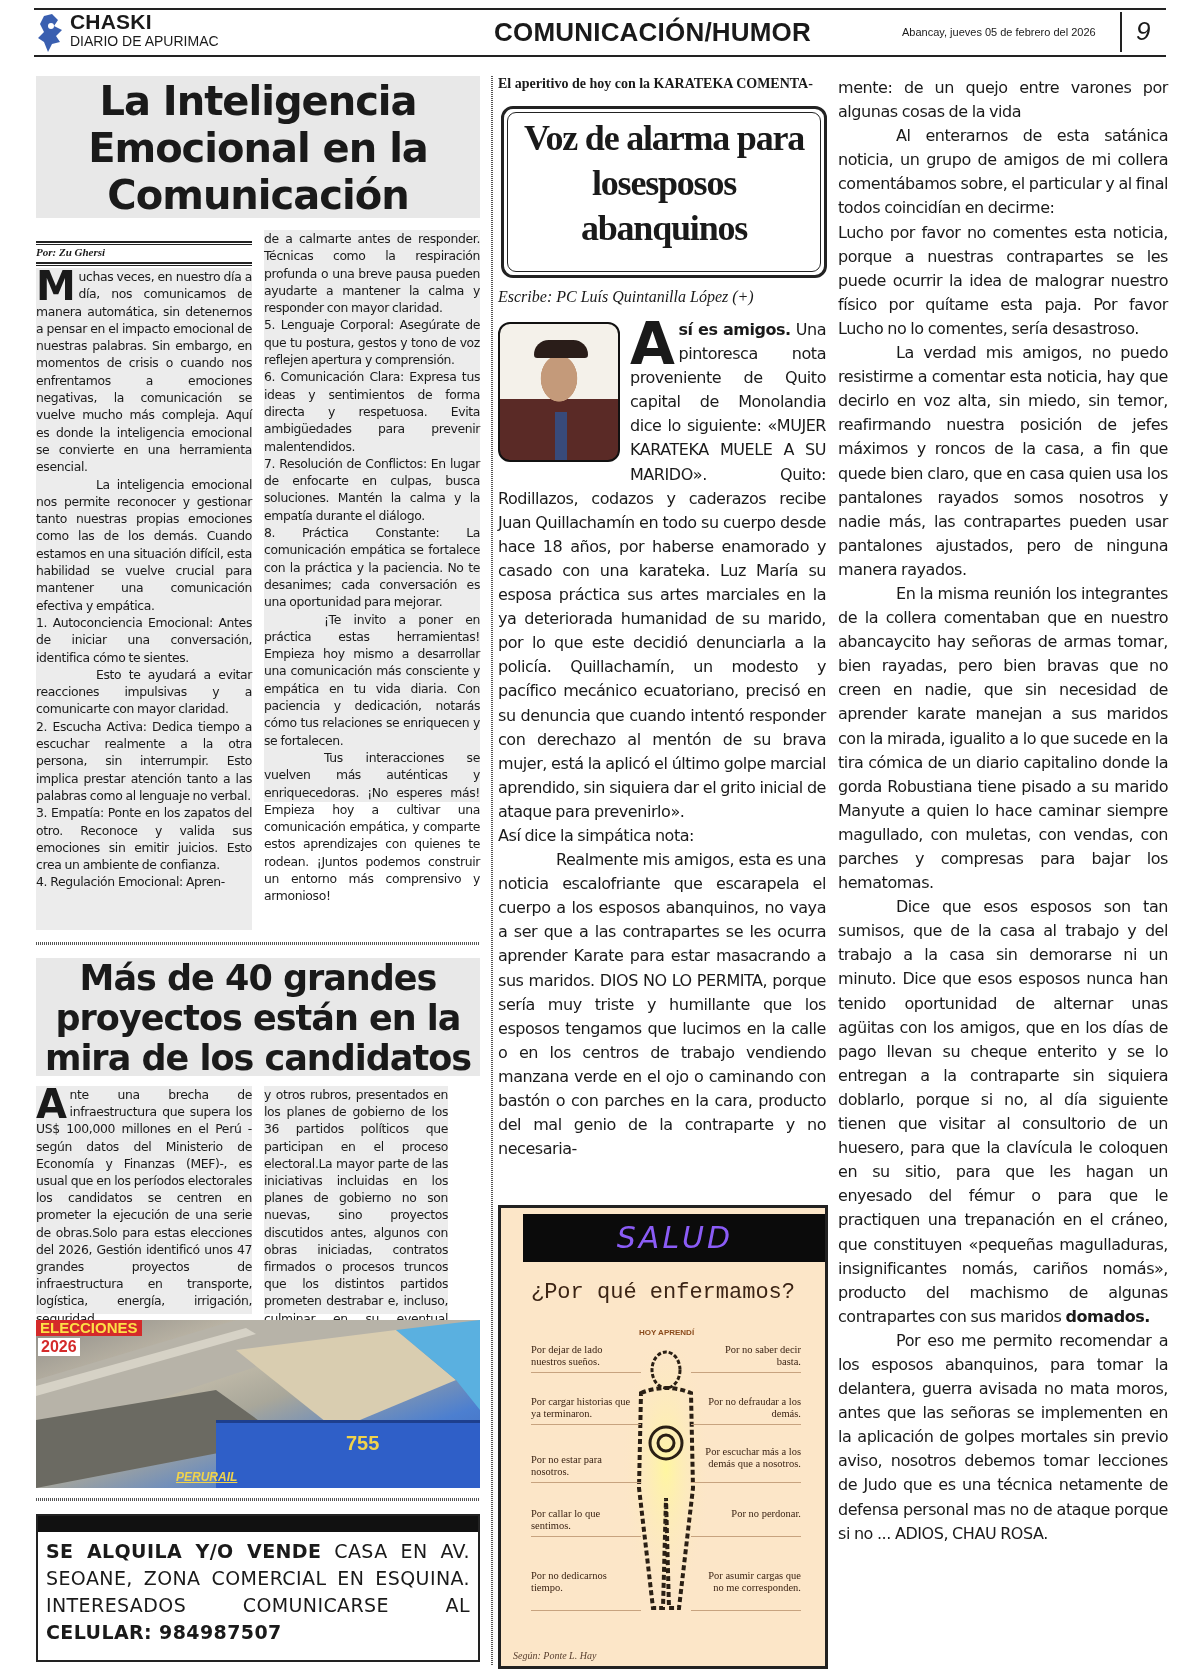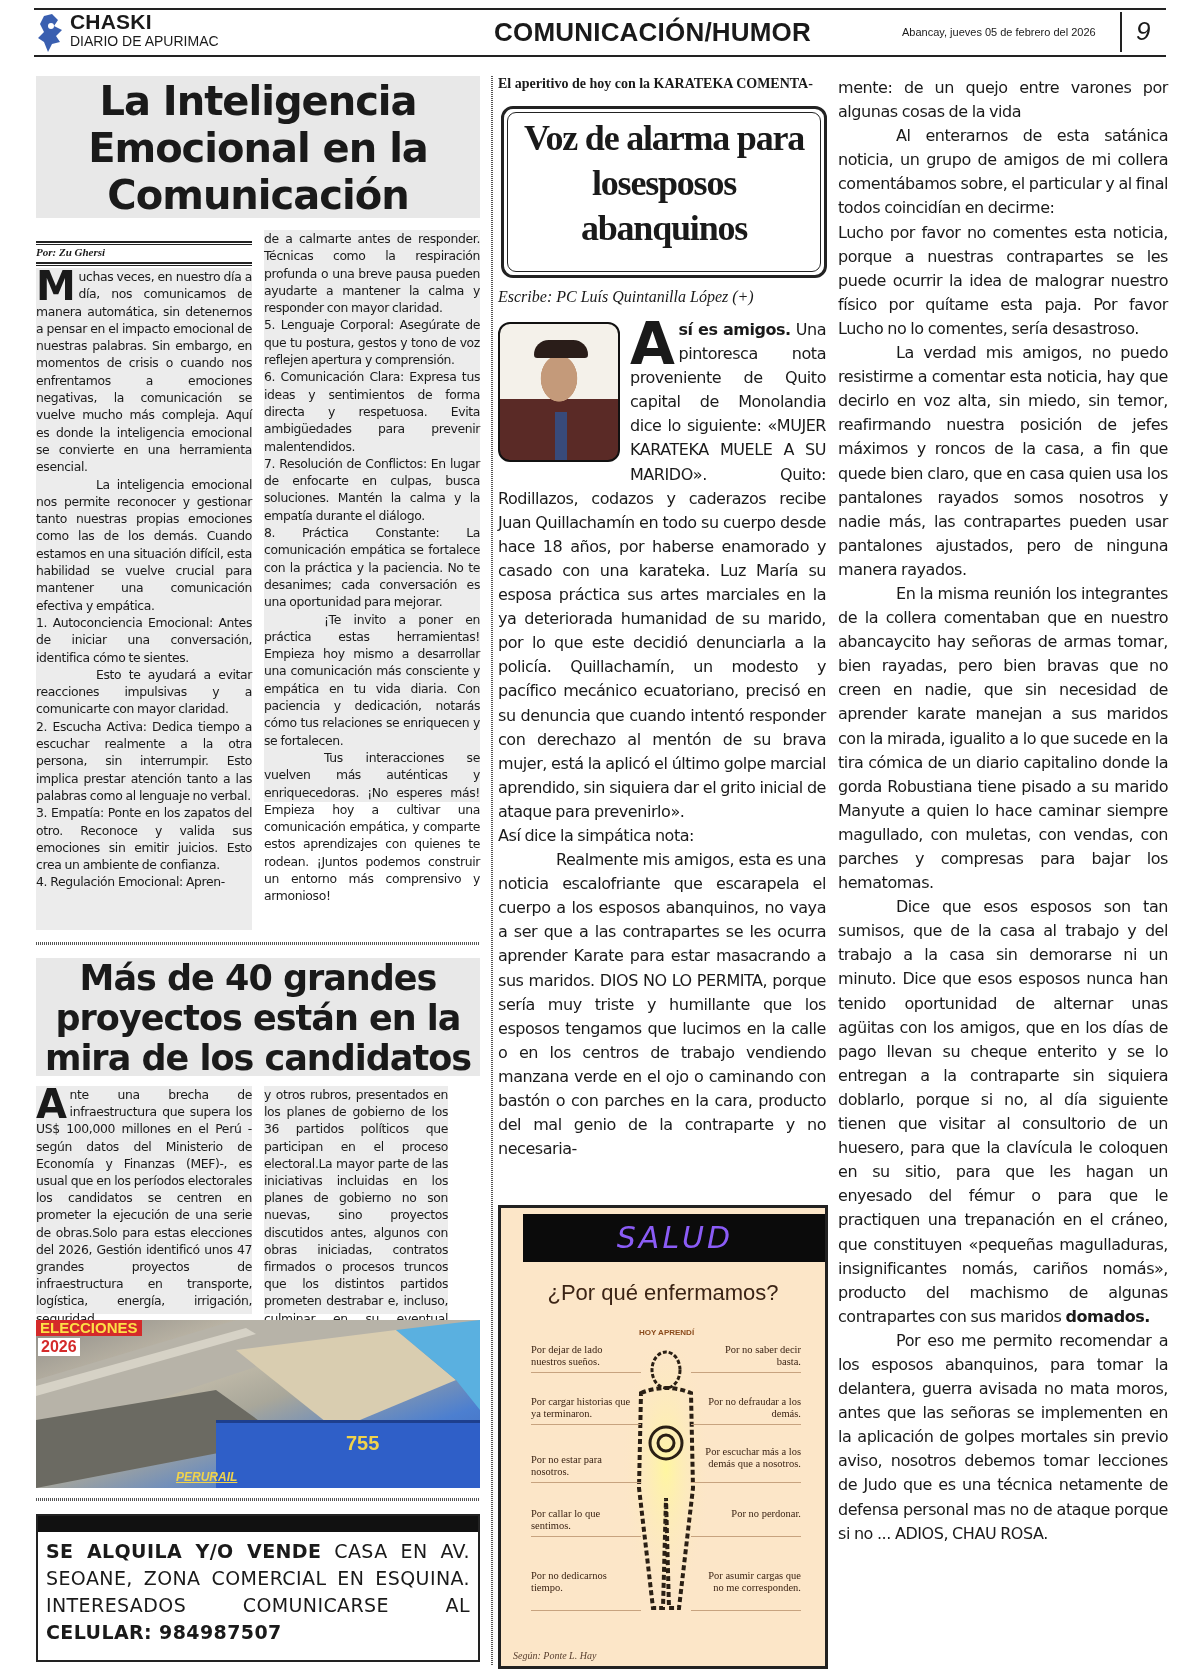--- a/index.html
+++ b/index.html
@@ -50,21 +50,21 @@
   .title3{left:508px;top:116px;width:312px;font-family:Liberation Serif, serif;font-weight:bold;font-size:36px;line-height:45px;text-align:center;letter-spacing:-1.2px;}
   .author{left:498px;top:288px;font-family:"Liberation Serif",serif;font-style:italic;font-size:16px;}
   .midtext{font-family:"DejaVu Sans",sans-serif;font-size:16px;line-height:24.1px;text-align:justify;letter-spacing:-.45px;word-spacing:-.6px;}
   .mid1{left:498px;top:318px;width:328px;height:860px;}
   .portrait{float:left;width:122px;height:140px;margin:4px 10px 6px 0;border:2px solid #111;border-radius:12px;background:radial-gradient(ellipse 30px 38px at 50% 40%,#c49a7a 0 60%,transparent 62%),linear-gradient(180deg,#f4f1ea 0 55%,#5a2a26 55% 100%);position:relative;overflow:hidden;}
   .portrait .hair{position:absolute;left:34px;top:16px;width:54px;height:18px;background:#2a1d19;border-radius:27px 27px 6px 6px;}
   .portrait .tie{position:absolute;left:55px;top:88px;width:12px;height:48px;background:#384a7a;}
   .midcap{float:left;font-size:58px;line-height:44px;font-weight:bold;margin:4px 4px 0 0;}
   .salud{left:498px;top:1205px;width:330px;height:464px;border:3px solid #222;background:#fce6c8;overflow:hidden;}
   .salud-head{left:10px;top:6px;width:304px;height:48px;background:#0b0b0b;color:#8b5cf6;font-family:"DejaVu Sans",sans-serif;font-style:italic;font-size:30px;letter-spacing:3px;text-align:center;line-height:48px;margin-left:12px;}
-  .salud-q{left:0;top:72px;width:100%;text-align:center;font-family:Liberation Sans, sans-serif;font-size:22px;color:#3b2415;}
+  .salud-q{left:0;top:72px;width:100%;text-align:center;font-family:Liberation Mono, monospace;font-size:22px;color:#3b2415;}
   .hoy{left:138px;top:120px;font-size:8px;font-weight:bold;color:#8a4a1b;}
   .fig{left:120px;top:140px;width:90px;height:270px;}
   .reason{font-family:"Liberation Serif",serif;font-size:10.5px;line-height:12px;color:#3b2415;}
   .rl{left:30px;width:100px;}
   .rr{left:200px;width:100px;text-align:right;}
   .rline{height:1px;background:#c7a37f;}
   .source{left:12px;top:442px;font-family:"Liberation Serif",serif;font-style:italic;font-size:10px;color:#5a4030;}
   
   .rtext{left:838px;top:76px;width:330px;height:1590px;}
 </style>

